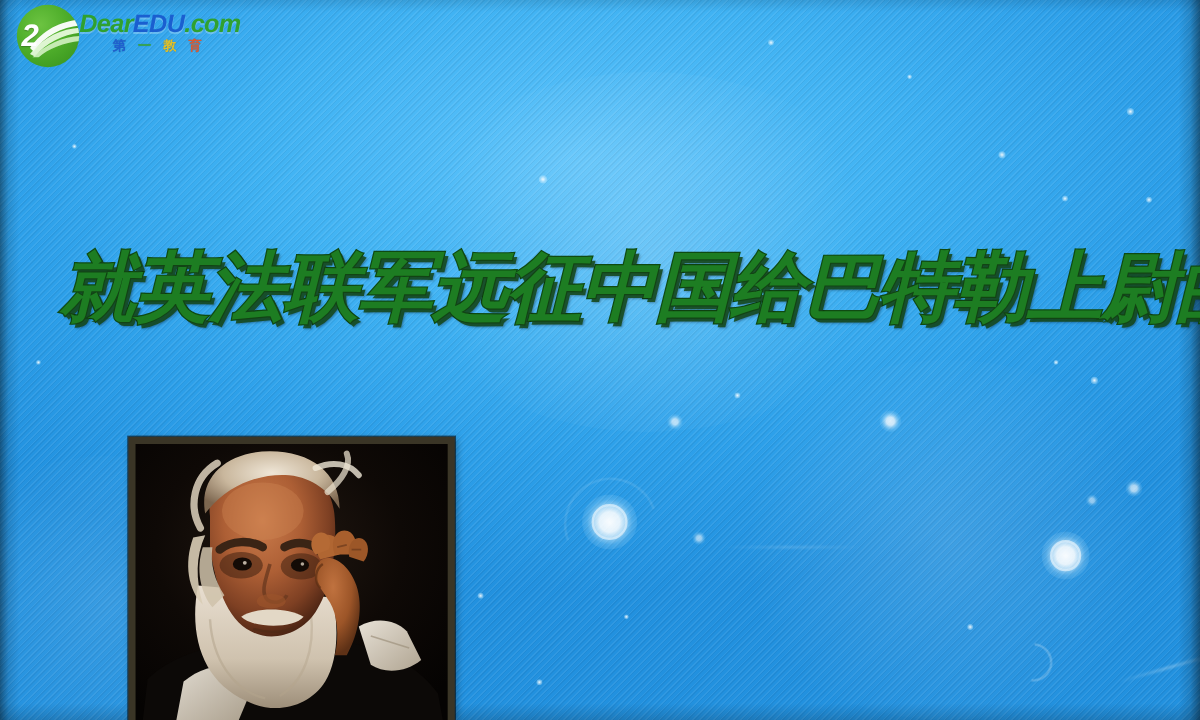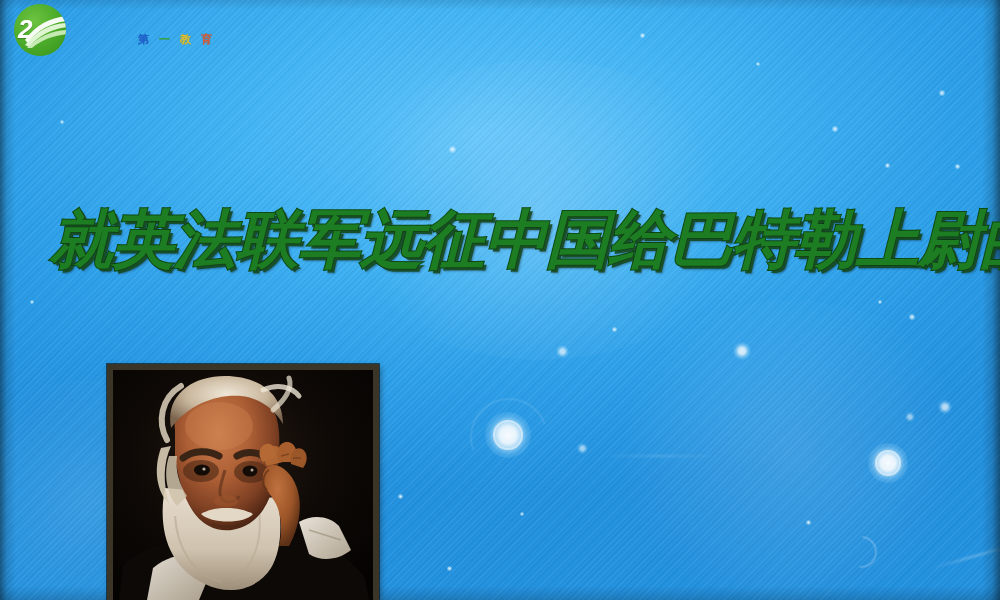--- a/index.html
+++ b/index.html
@@ -159,21 +159,20 @@
 
   .logo-sub {
     position: absolute;
     left: 86px;
     top: 32px;
     font-size: 11px;
     line-height: 1;
     letter-spacing: 10px;
     white-space: nowrap;
     font-weight: bold;
-    margin-left: 44px;
   }
   .logo-sub span { text-shadow: 0 0 1px rgba(0,0,0,0.25); }
   .ls-1 { color: #1f5fcf; }
   .ls-2 { color: #39a83a; }
   .ls-3 { color: #e0c02a; }
   .ls-4 { color: #d95b33; }
 
   
   #title {
     position: absolute;
@@ -283,20 +282,23 @@
   <div id="logo">
     <div class="logo-mark">
       <span class="two">2</span>
       <svg class="swoosh" viewBox="0 0 46 34">
         <path d="M1 26 C12 10, 28 3, 45 2 L45 7 C29 8, 14 15, 4 29 Z" fill="#ffffff" opacity="0.95"></path>
         <path d="M1 31 C13 16, 29 9, 45 9 L45 13 C30 14, 15 21, 5 33 Z" fill="#eafbe0" opacity="0.92"></path>
         <path d="M3 34 C15 22, 30 16, 45 16 L45 20 C31 21, 17 26, 8 34 Z" fill="#d6f3c6" opacity="0.88"></path>
       </svg>
     </div>
 
+    <div class="logo-text">
+      <span class="seg-dear">Dear</span><span class="seg-edu">EDU</span><span class="seg-com">.com</span>
+    </div>
 
     <div class="logo-sub">
       <span class="ls-1">第</span><span class="ls-2">一</span><span class="ls-3">教</span><span class="ls-4">育</span>
     </div>
   </div>
 
   <div id="title">就英法联军远征中国给巴特勒上尉的信</div>
 
   <div id="portrait">
     <div id="portrait-inner">

